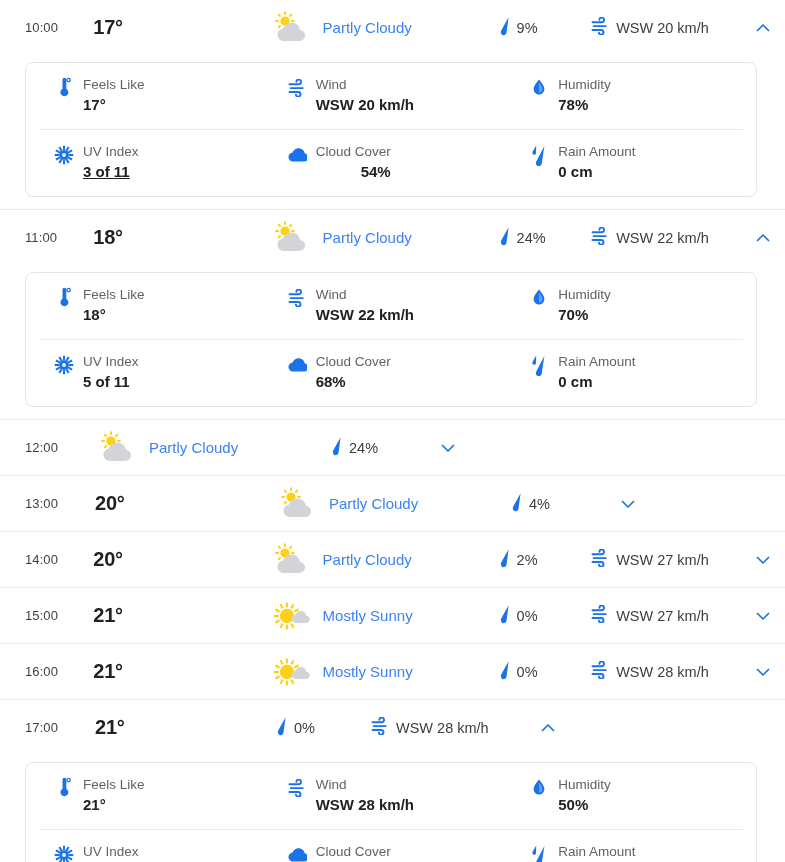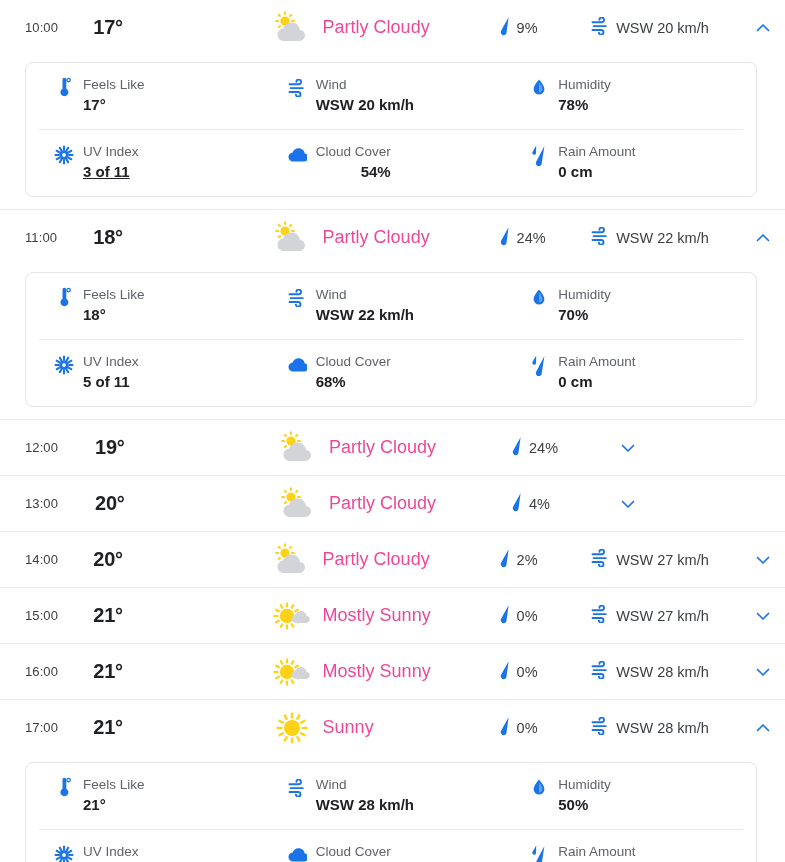--- a/index.html
+++ b/index.html
@@ -41,22 +41,22 @@
     width: 235px;
     display: flex;
     align-items: center;
   }
   .cond-icon {
     width: 46px; height: 38px;
     flex: 0 0 46px;
     display: flex; align-items: center; justify-content: center;
   }
   .cond-text {
-    font-size: 18px;
-    color: #ec4899;
+    font-size: 15px;
+    color: #3b82f6;
     margin-left: 8px;
     white-space: nowrap;
   }
   .col-precip {
     width: 95px;
     display: flex;
     align-items: center;
     gap: 5px;
   }
   .precip-text { font-size: 14.5px; color: #3c4043; }
@@ -386,21 +386,20 @@
           <span class="detail-texts">
             <span class="detail-label" style="display: block;">Rain Amount</span>
             <span class="detail-value" style="display: block;">0 cm</span>
           </span>
         </div>
       </div>
     </div>
     <div class="row-divider"></div>
     <div class="hour-row">
       <div class="col-time">12:00</div>
-      <div class="col-temp">19°</div>
       <div class="col-cond">
         <span class="cond-icon">
           <svg width="44" height="36" viewBox="0 0 44 36" xmlns="http://www.w3.org/2000/svg">
             <line x1="15.00" y1="4.80" x2="15.00" y2="1.40" stroke="#fcd116" stroke-width="2" stroke-linecap="butt"></line>
             <line x1="19.38" y1="6.62" x2="21.79" y2="4.21" stroke="#fcd116" stroke-width="2" stroke-linecap="butt"></line>
             <line x1="21.20" y1="11.00" x2="24.60" y2="11.00" stroke="#fcd116" stroke-width="2" stroke-linecap="butt"></line>
             <line x1="19.38" y1="15.38" x2="21.79" y2="17.79" stroke="#fcd116" stroke-width="2" stroke-linecap="butt"></line>
             <line x1="15.00" y1="17.20" x2="15.00" y2="20.60" stroke="#fcd116" stroke-width="2" stroke-linecap="butt"></line>
             <line x1="10.62" y1="15.38" x2="8.21" y2="17.79" stroke="#fcd116" stroke-width="2" stroke-linecap="butt"></line>
             <line x1="8.80" y1="11.00" x2="5.40" y2="11.00" stroke="#fcd116" stroke-width="2" stroke-linecap="butt"></line>
@@ -590,40 +589,20 @@
       <div class="col-chevron">
         <svg width="20" height="20" viewBox="0 0 20 20" xmlns="http://www.w3.org/2000/svg">
           <path d="M4.5 7.5 10 13l5.5-5.5" fill="none" stroke="#1a73e8" stroke-width="1.7" stroke-linecap="round" stroke-linejoin="round"></path>
         </svg>
       </div>
     </div>
     <div class="row-divider"></div>
     <div class="hour-row">
       <div class="col-time">17:00</div>
       <div class="col-temp">21°</div>
-      <div class="col-cond">
-        <span class="cond-icon">
-          <svg width="44" height="36" viewBox="0 0 44 36" xmlns="http://www.w3.org/2000/svg">
-            <line x1="22.00" y1="8.40" x2="22.00" y2="2.60" stroke="#fcd116" stroke-width="2.4" stroke-linecap="butt"></line>
-            <line x1="26.80" y1="9.69" x2="29.70" y2="4.66" stroke="#fcd116" stroke-width="2.4" stroke-linecap="butt"></line>
-            <line x1="30.31" y1="13.20" x2="35.34" y2="10.30" stroke="#fcd116" stroke-width="2.4" stroke-linecap="butt"></line>
-            <line x1="31.60" y1="18.00" x2="37.40" y2="18.00" stroke="#fcd116" stroke-width="2.4" stroke-linecap="butt"></line>
-            <line x1="30.31" y1="22.80" x2="35.34" y2="25.70" stroke="#fcd116" stroke-width="2.4" stroke-linecap="butt"></line>
-            <line x1="26.80" y1="26.31" x2="29.70" y2="31.34" stroke="#fcd116" stroke-width="2.4" stroke-linecap="butt"></line>
-            <line x1="22.00" y1="27.60" x2="22.00" y2="33.40" stroke="#fcd116" stroke-width="2.4" stroke-linecap="butt"></line>
-            <line x1="17.20" y1="26.31" x2="14.30" y2="31.34" stroke="#fcd116" stroke-width="2.4" stroke-linecap="butt"></line>
-            <line x1="13.69" y1="22.80" x2="8.66" y2="25.70" stroke="#fcd116" stroke-width="2.4" stroke-linecap="butt"></line>
-            <line x1="12.40" y1="18.00" x2="6.60" y2="18.00" stroke="#fcd116" stroke-width="2.4" stroke-linecap="butt"></line>
-            <line x1="13.69" y1="13.20" x2="8.66" y2="10.30" stroke="#fcd116" stroke-width="2.4" stroke-linecap="butt"></line>
-            <line x1="17.20" y1="9.69" x2="14.30" y2="4.66" stroke="#fcd116" stroke-width="2.4" stroke-linecap="butt"></line>
-            <circle cx="22" cy="18" r="8" fill="#fcd116"></circle>
-          </svg>
-        </span>
-        <span class="cond-text">Sunny</span>
-      </div>
       <div class="col-precip">
         <span><svg width="14" height="20" viewBox="0 0 14 20" xmlns="http://www.w3.org/2000/svg">
             <path d="M10.6 1.2 3.2 14.6c-.9 1.7-.3 3.6 1.3 4.3 1.5.7 3.2 0 3.9-1.7z" fill="#1a73e8"></path>
           </svg></span>
         <span class="precip-text">0%</span>
       </div>
       <div class="col-wind">
         <span><svg width="20" height="18" viewBox="0 0 20 18" xmlns="http://www.w3.org/2000/svg">
             <g fill="none" stroke="#1a73e8" stroke-width="1.9" stroke-linecap="round">
               <path d="M2.5 5.2h9.2a2.3 2.3 0 1 0-2.3-2.5"></path>

